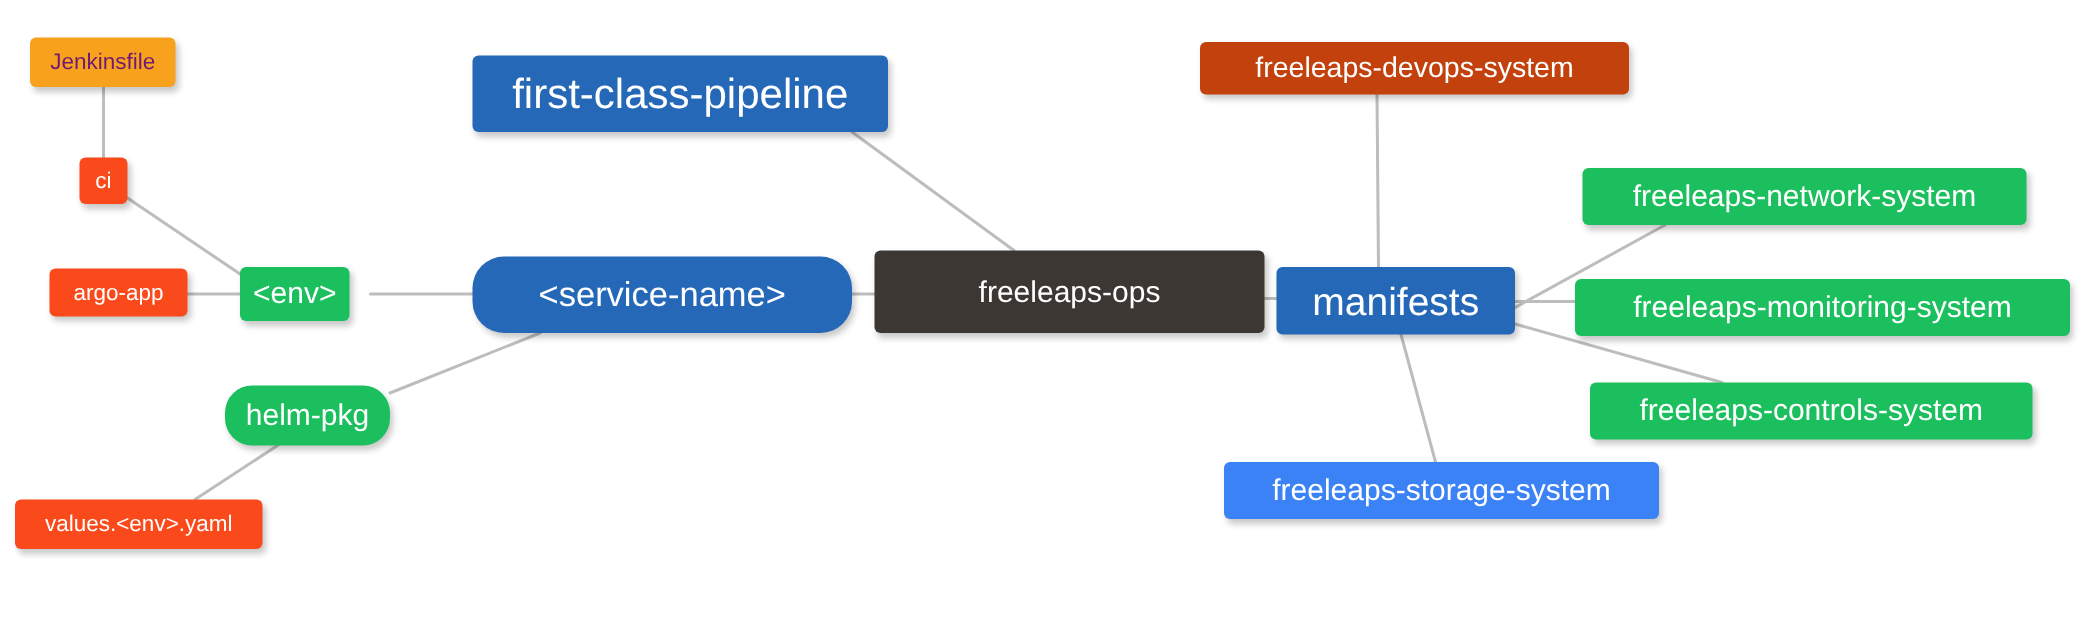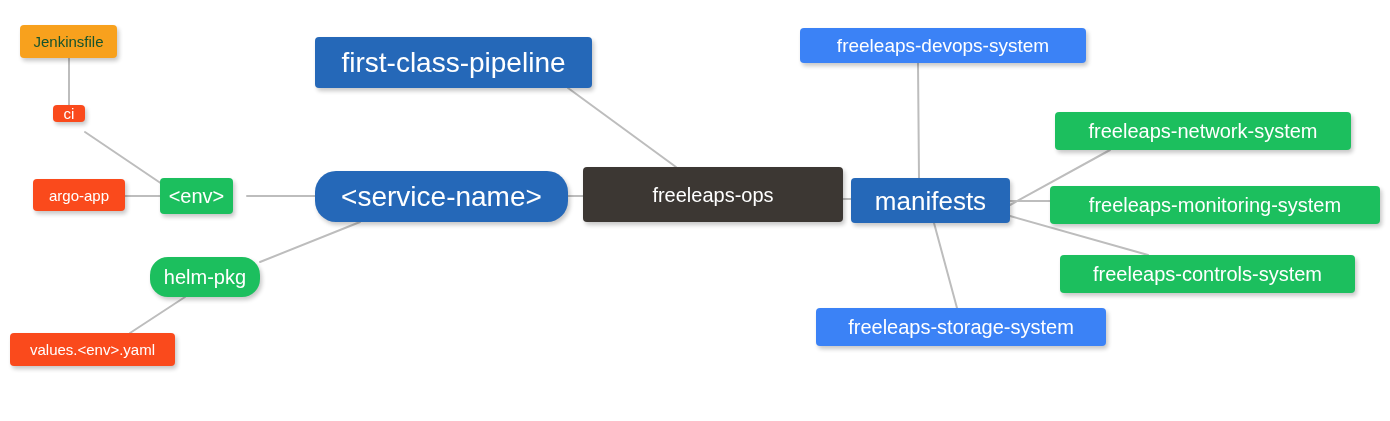--- a/index.html
+++ b/index.html
@@ -56,51 +56,51 @@
       <line x1="568" y1="196" x2="583" y2="196" stroke="#bdbdbd" stroke-width="2" stroke-linecap="round"></line>
       <line x1="568" y1="88" x2="676" y2="167" stroke="#bdbdbd" stroke-width="2" stroke-linecap="round"></line>
       <line x1="843" y1="199" x2="851" y2="199" stroke="#bdbdbd" stroke-width="2" stroke-linecap="round"></line>
       <line x1="919" y1="178" x2="918" y2="63" stroke="#bdbdbd" stroke-width="2" stroke-linecap="round"></line>
       <line x1="1010" y1="205" x2="1110" y2="150" stroke="#bdbdbd" stroke-width="2" stroke-linecap="round"></line>
       <line x1="1010" y1="201" x2="1050" y2="201" stroke="#bdbdbd" stroke-width="2" stroke-linecap="round"></line>
       <line x1="1010" y1="216" x2="1148" y2="255" stroke="#bdbdbd" stroke-width="2" stroke-linecap="round"></line>
       <line x1="934" y1="223" x2="957" y2="308" stroke="#bdbdbd" stroke-width="2" stroke-linecap="round"></line>
     </svg>
   <div id="node-layer">
-      <div class="node" style="left: 20px; top: 25px; width: 97px; height: 33px; background: rgb(248, 161, 29); font-size: 15px; color: #14532d;">
+      <div class="node" style="left: 20px; top: 25px; width: 97px; height: 33px; background: rgb(248, 161, 29); font-size: 15px; color: #701a75;">
         <span class="node-label">Jenkinsfile</span>
       </div>
-      <div class="node" style="left: 53px; top: 105px; width: 32px; height: 17px; background: rgb(250, 74, 28); font-size: 15px; color: rgb(255, 255, 255);">
+      <div class="node" style="left: 53px; top: 105px; width: 32px; height: 31px; background: rgb(250, 74, 28); font-size: 15px; color: rgb(255, 255, 255);">
         <span class="node-label">ci</span>
       </div>
       <div class="node" style="left: 33px; top: 179px; width: 92px; height: 32px; background: rgb(250, 74, 28); font-size: 15px; color: rgb(255, 255, 255);">
         <span class="node-label">argo-app</span>
       </div>
       <div class="node" style="left: 160px; top: 178px; width: 73px; height: 36px; background: rgb(28, 191, 94); font-size: 20px; color: rgb(255, 255, 255);">
         <span class="node-label">&lt;env&gt;</span>
       </div>
       <div class="node" style="left: 150px; top: 257px; width: 110px; height: 40px; background: rgb(28, 191, 94); font-size: 20px; color: rgb(255, 255, 255); border-radius: 18px;">
         <span class="node-label">helm-pkg</span>
       </div>
       <div class="node" style="left: 10px; top: 333px; width: 165px; height: 33px; background: rgb(250, 74, 28); font-size: 15px; color: rgb(255, 255, 255);">
         <span class="node-label">values.&lt;env&gt;.yaml</span>
       </div>
       <div class="node" style="left: 315px; top: 37px; width: 277px; height: 51px; background: rgb(37, 104, 184); font-size: 28px; color: rgb(255, 255, 255);">
         <span class="node-label">first-class-pipeline</span>
       </div>
-      <div class="node" style="left: 315px; top: 171px; width: 253px; height: 51px; background: rgb(37, 104, 184); font-size: 28px; color: rgb(255, 255, 255); border-radius: 21px;">
+      <div class="node" style="left: 315px; top: 171px; width: 253px; height: 51px; background: rgb(37, 104, 184); font-size: 23px; color: rgb(255, 255, 255); border-radius: 21px;">
         <span class="node-label">&lt;service-name&gt;</span>
       </div>
       <div class="node" style="left: 583px; top: 167px; width: 260px; height: 55px; background: rgb(60, 55, 51); font-size: 20px; color: rgb(255, 255, 255);">
         <span class="node-label">freeleaps-ops</span>
       </div>
       <div class="node" style="left: 851px; top: 178px; width: 159px; height: 45px; background: rgb(37, 104, 184); font-size: 26px; color: rgb(255, 255, 255);">
         <span class="node-label">manifests</span>
       </div>
-      <div class="node" style="left: 800px; top: 28px; width: 286px; height: 35px; background: #3b82f6; font-size: 19px; color: rgb(255, 255, 255);">
+      <div class="node" style="left: 800px; top: 28px; width: 286px; height: 35px; background: #c2410c; font-size: 19px; color: rgb(255, 255, 255);">
         <span class="node-label">freeleaps-devops-system</span>
       </div>
       <div class="node" style="left: 1055px; top: 112px; width: 296px; height: 38px; background: rgb(28, 191, 94); font-size: 20px; color: rgb(255, 255, 255); text-align: center;">
         <span class="node-label">freeleaps-network-system</span>
       </div>
       <div class="node" style="left: 1050px; top: 186px; width: 330px; height: 38px; background: rgb(28, 191, 94); font-size: 20px; color: rgb(255, 255, 255); align-items: center;">
         <span class="node-label">freeleaps-monitoring-system</span>
       </div>
       <div class="node" style="left: 1060px; top: 255px; width: 295px; height: 38px; background: rgb(28, 191, 94); font-size: 20px; color: rgb(255, 255, 255);">
         <span class="node-label">freeleaps-controls-system</span>

